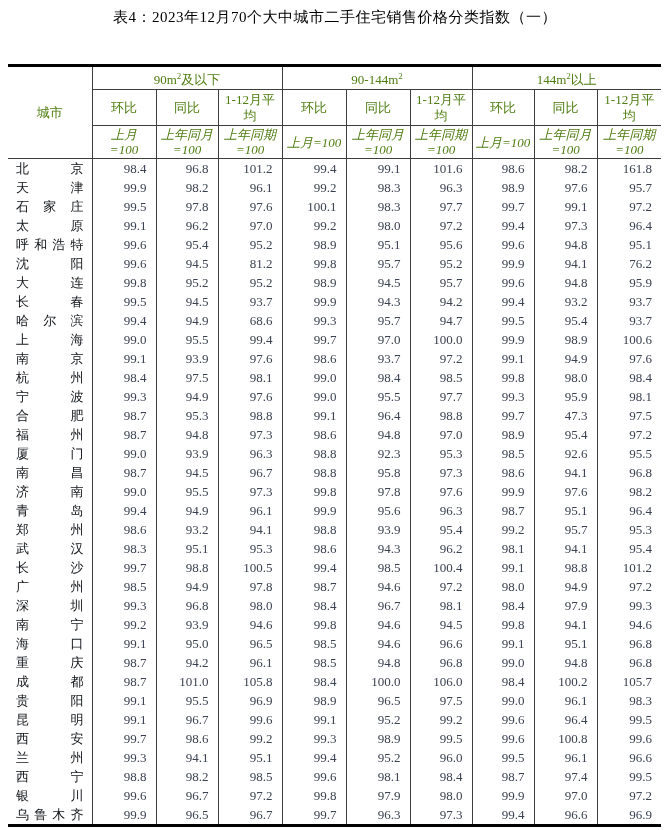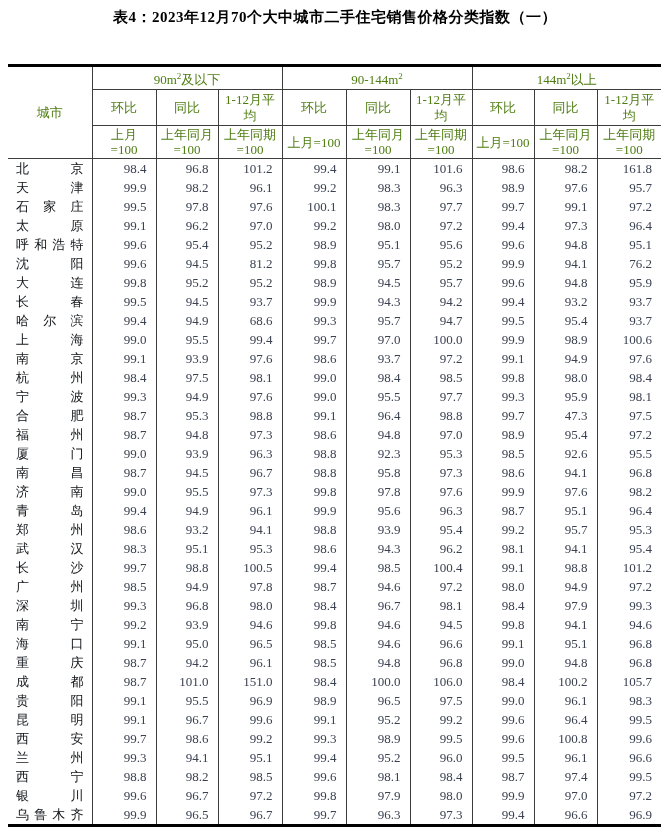--- a/index.html
+++ b/index.html
@@ -1,29 +1,29 @@
 <!DOCTYPE html>
 <html><head>
 <meta charset="utf-8">
 <style>
   html,body { margin:0; padding:0; background:#fff; }
   body { width:670px; height:830px; overflow:hidden;
          font-family:"Liberation Serif","DejaVu Serif",serif; }
   .title { margin:0; padding-top:8px; text-align:center;
-           font-size:15px; font-weight:bold; color:#000; letter-spacing:0.5px; }
+           font-size:15px; font-weight:normal; color:#000; letter-spacing:0.5px; }
   table.idx { border-collapse:collapse; table-layout:fixed;
               margin:37px 0 0 8px; width:653px;
               border-top:3px solid #000; border-bottom:3px solid #000; }
   th, td { padding:0; font-weight:normal; }
   thead th { font-size:13px; color:#4d7c0f; border-bottom:1px solid #3d3d3d;
              text-align:center; vertical-align:middle; line-height:16px; }
   .bl { border-left:1px solid #3d3d3d; }
   tr.r1 { height:24px; }
   tr.r2 { height:36px; }
-  tr.r3 { height:33px; }
+  tr.r3 { height:33px;font-style:italic; }
   tr.r3 th { line-height:15px; }
   sup { font-size:9px; }
   tbody tr { height:19px; }
   tbody td { vertical-align:middle; }
   td.num { text-align:right; padding-right:9px; font-size:13px; color:#3a4150;
            border-left:1px solid #3d3d3d; }
   td.city { font-size:13px; color:#101418; }
   .citywrap { display:flex; justify-content:space-between; align-items:center;
               padding:0 8px; height:19px; }
 </style>
@@ -595,21 +595,21 @@
       </tr>
       <tr>
         <td class="city">
           <div class="citywrap">
             <span>成</span>
             <span>都</span>
           </div>
         </td>
         <td class="num">98.7</td>
         <td class="num">101.0</td>
-        <td class="num">151.0</td>
+        <td class="num">105.8</td>
         <td class="num">98.4</td>
         <td class="num">100.0</td>
         <td class="num">106.0</td>
         <td class="num">98.4</td>
         <td class="num">100.2</td>
         <td class="num">105.7</td>
       </tr>
       <tr>
         <td class="city">
           <div class="citywrap">

